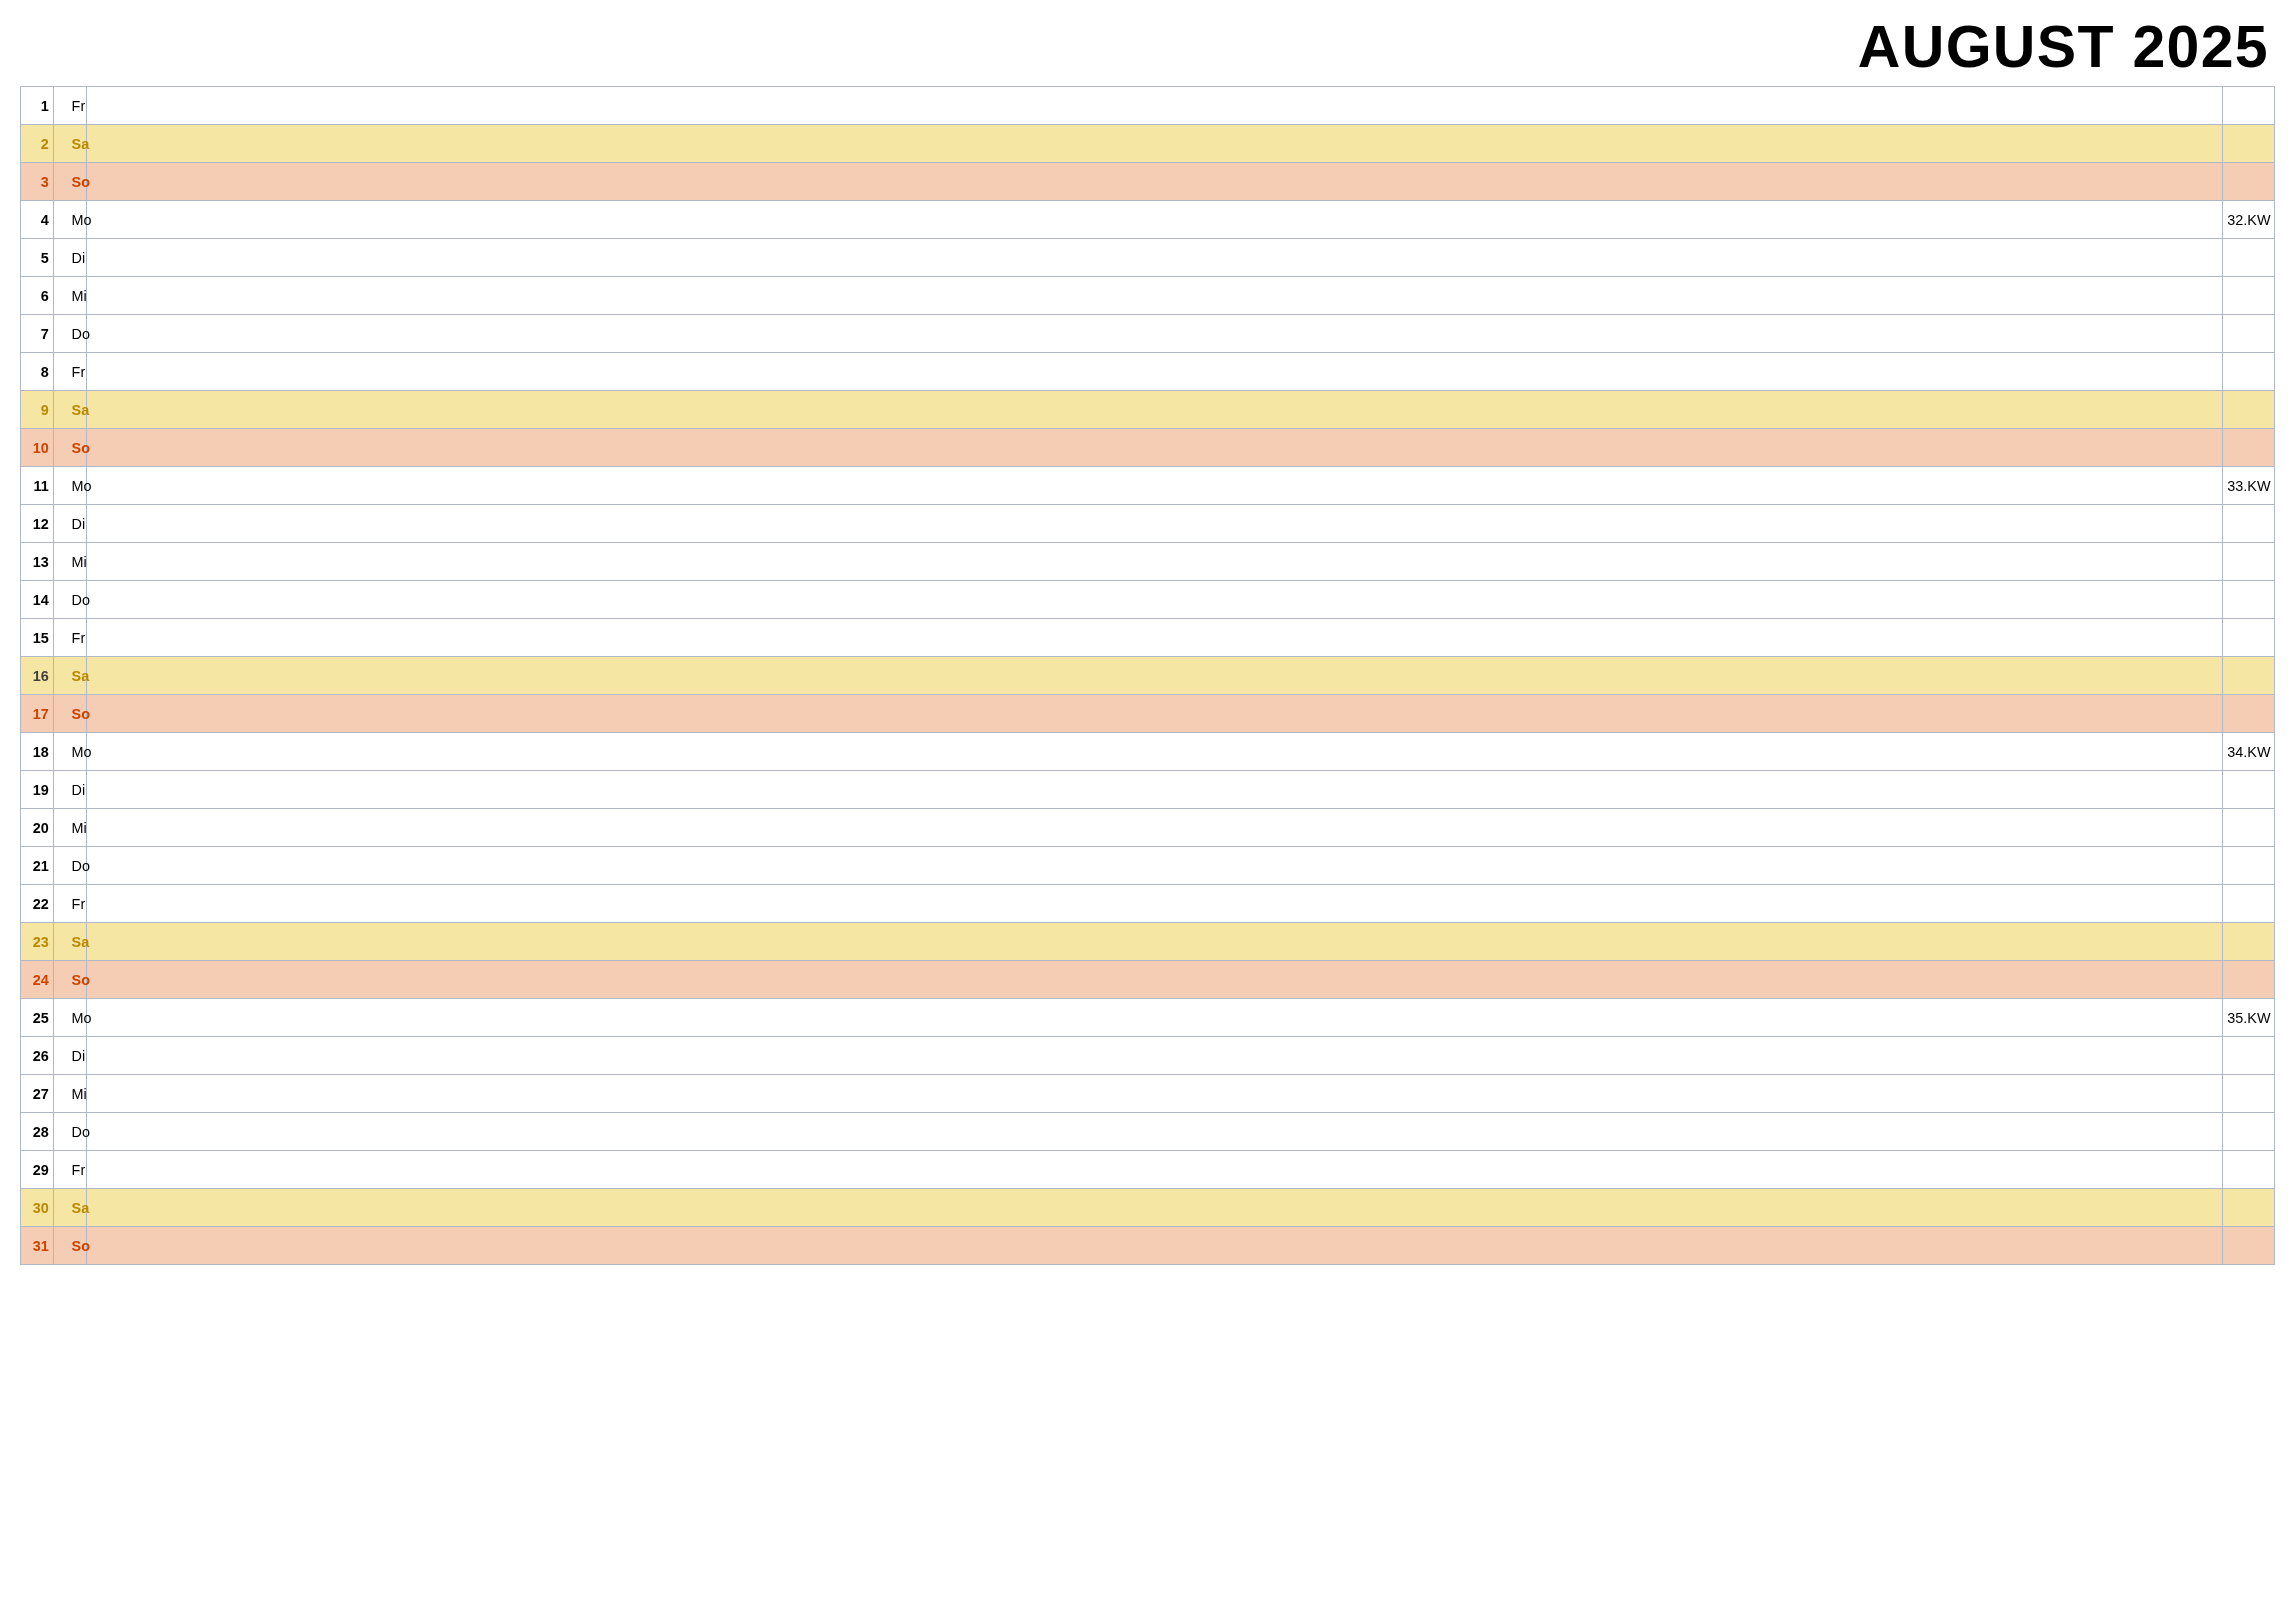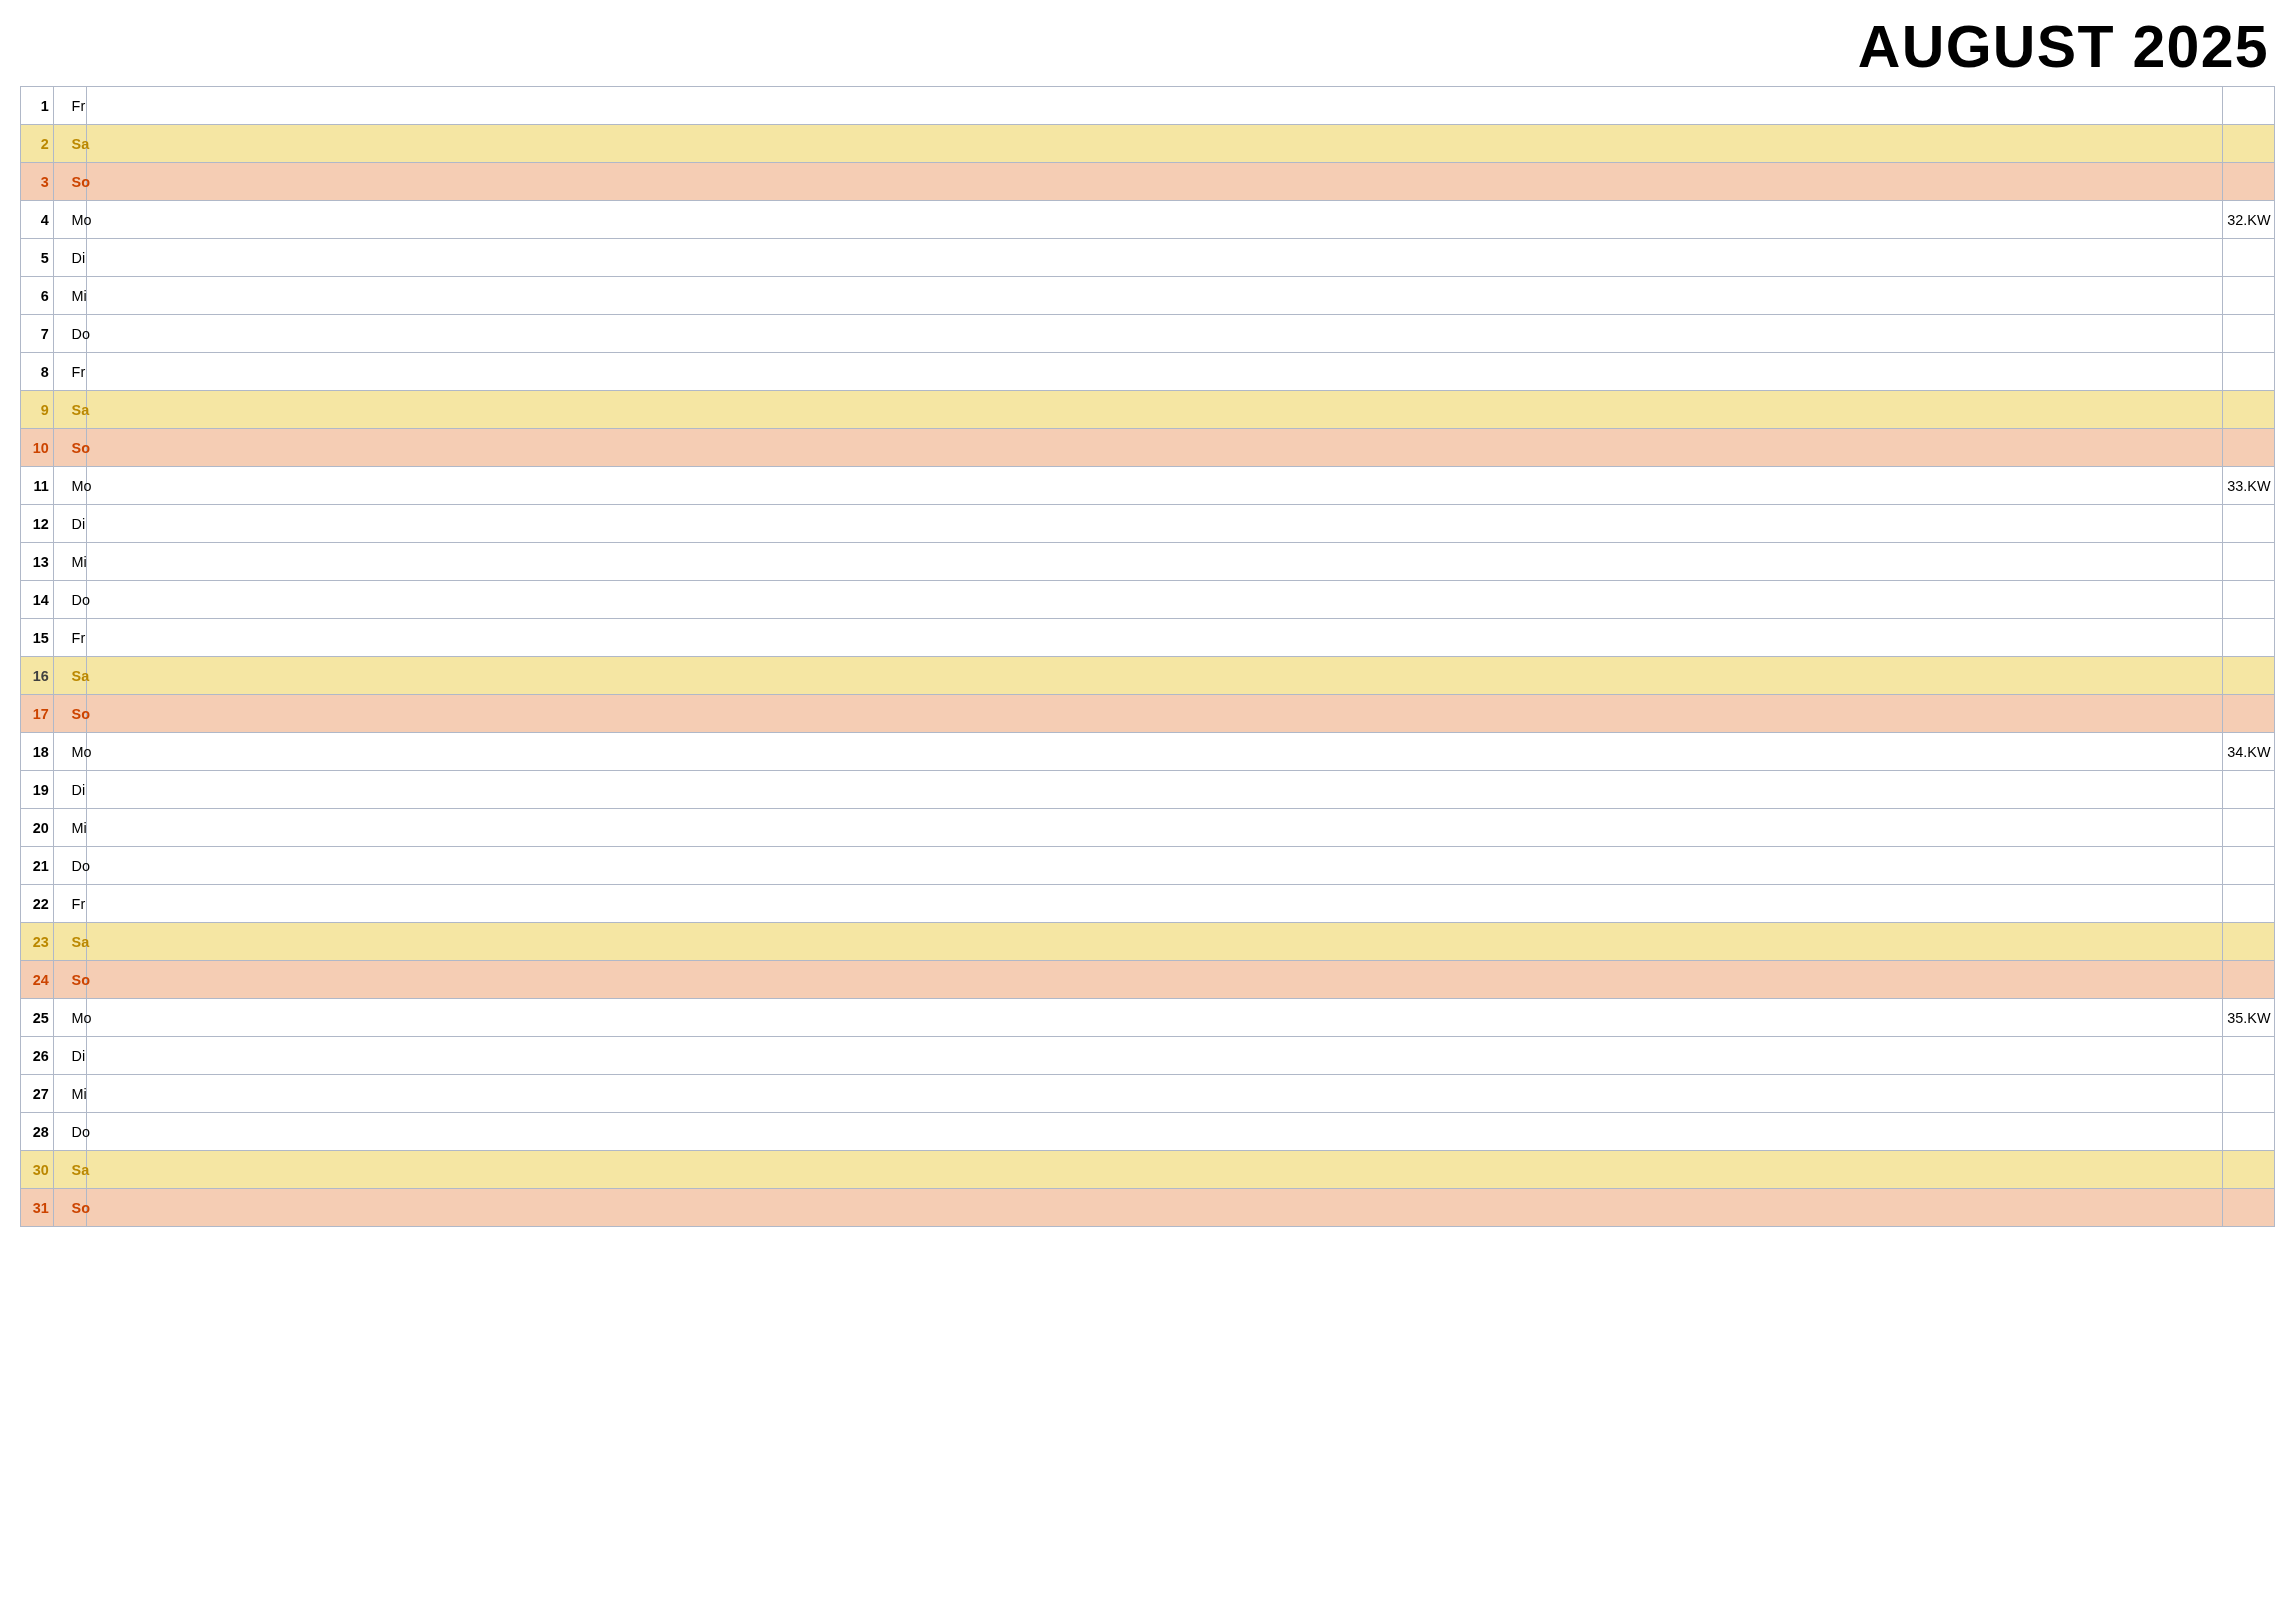--- a/index.html
+++ b/index.html
@@ -264,20 +264,26 @@
         <td class="col-day-name">Mi</td>
         <td class="col-main"></td>
         <td class="col-kw"></td>
       </tr>
       <tr class="row-weekday">
         <td class="col-day-num">28</td>
         <td class="col-day-name">Do</td>
         <td class="col-main"></td>
         <td class="col-kw"></td>
       </tr>
+      <tr class="row-weekday">
+        <td class="col-day-num">29</td>
+        <td class="col-day-name">Fr</td>
+        <td class="col-main"></td>
+        <td class="col-kw"></td>
+      </tr>
       <tr class="row-saturday">
         <td class="col-day-num" style="color: rgb(187, 136, 0);">30</td>
         <td class="col-day-name" style="color: rgb(187, 136, 0);">Sa</td>
         <td class="col-main"></td>
         <td class="col-kw"></td>
       </tr>
       <tr class="row-sunday">
         <td class="col-day-num" style="color: rgb(204, 68, 0);">31</td>
         <td class="col-day-name" style="color: rgb(204, 68, 0);">So</td>
         <td class="col-main"></td>

